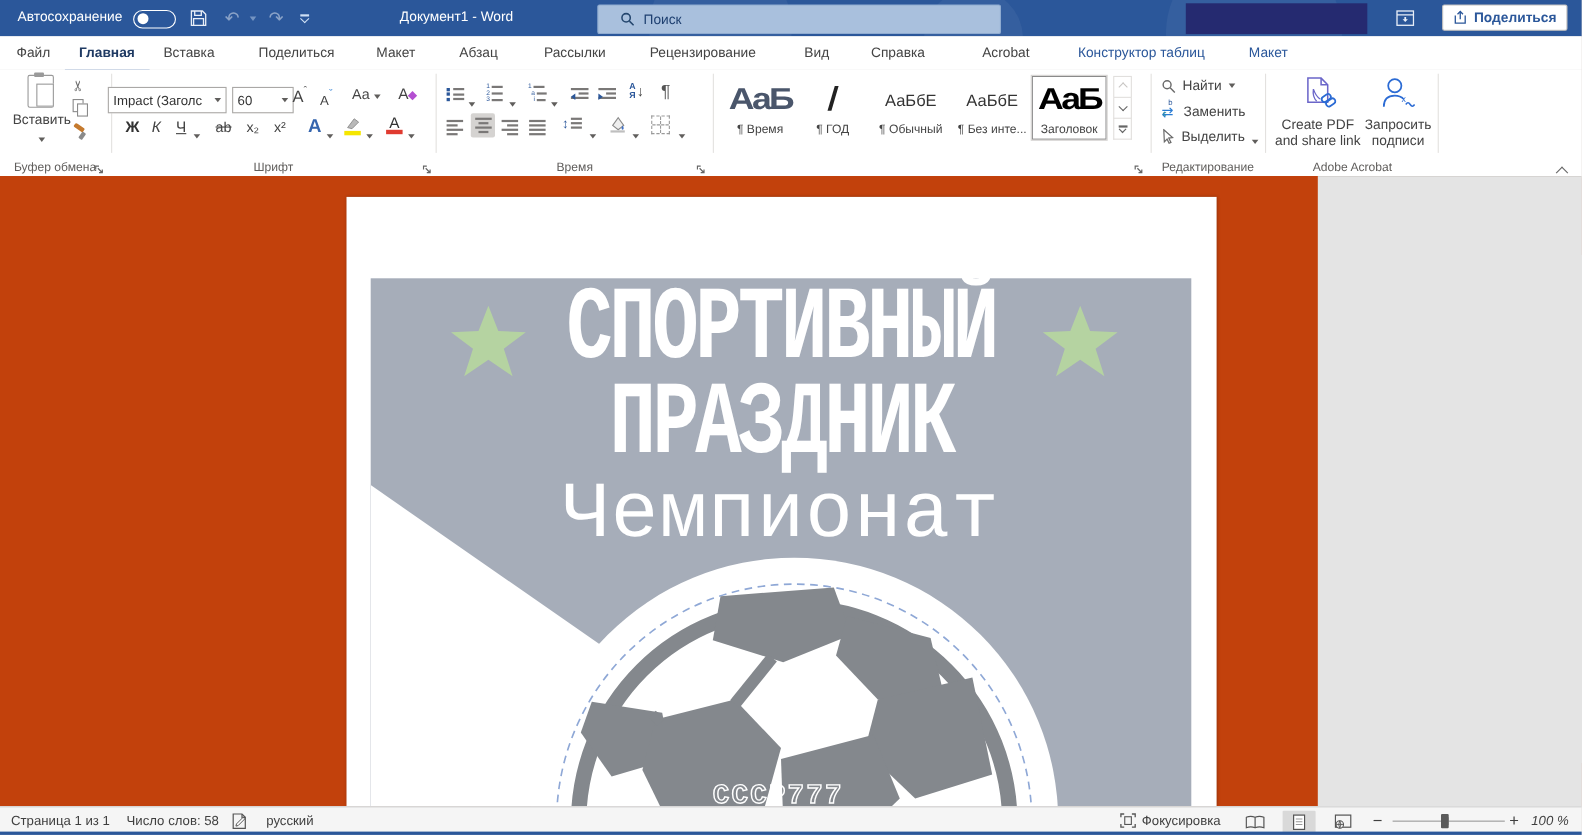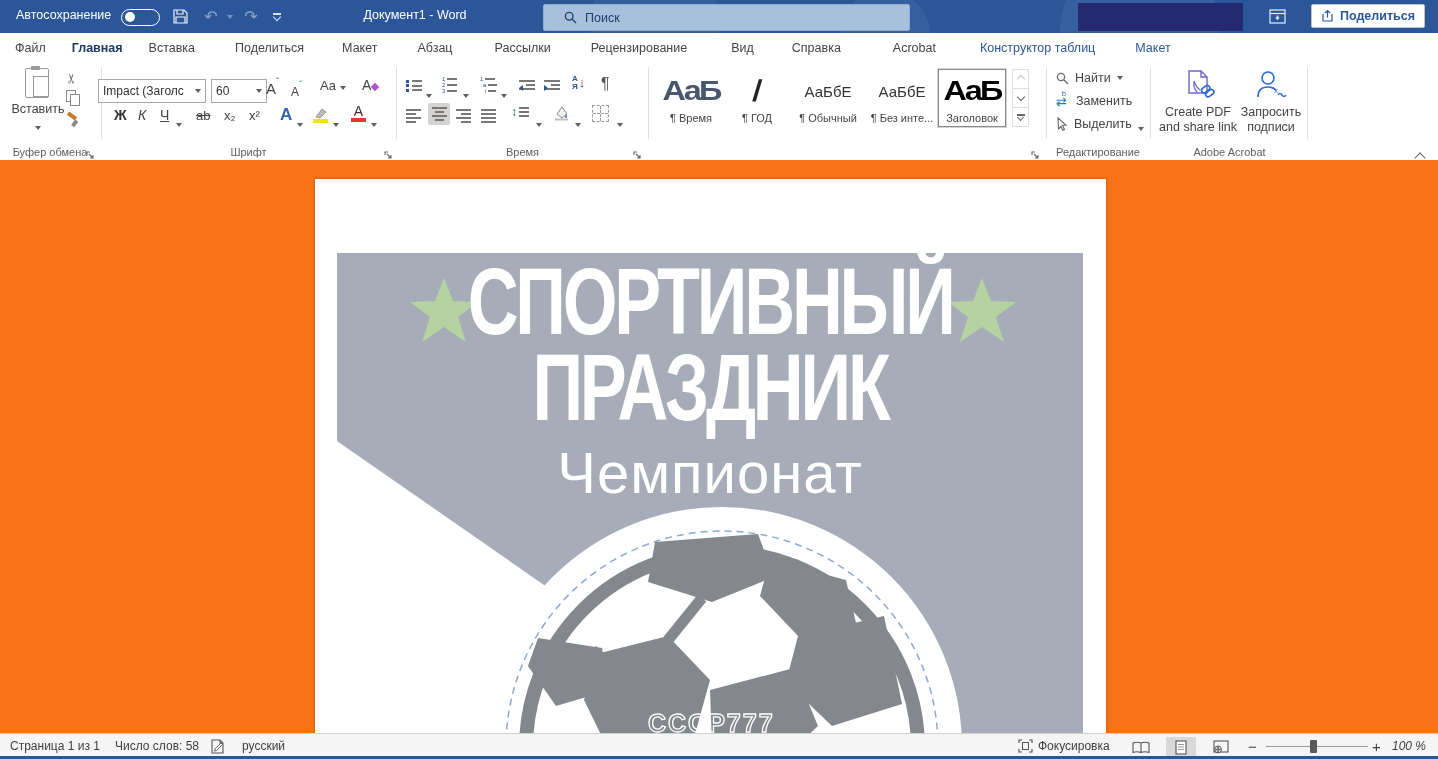--- a/index.html
+++ b/index.html
@@ -35,21 +35,21 @@
   .dd{width:0;height:0;border-left:3.5px solid transparent;border-right:3.5px solid transparent;border-top:4px solid #605e5c;display:inline-block;}
   .combo{position:absolute;height:22px;border:1px solid #aaa8a6;background:#fff;display:flex;align-items:center;font-size:12px;color:#333;padding:0 4px;justify-content:space-between;}
   .lines i{display:block;height:2px;background:#7a7877;margin:2px 0;}
   .styles-cell{height:56px;border:1px solid transparent;display:flex;flex-direction:column;align-items:center;justify-content:flex-end;overflow:hidden;}
   .styles-cell .prev{flex:1;display:flex;align-items:center;justify-content:center;overflow:hidden;width:100%;}
   .styles-cell .nm{font-size:11px;color:#444;white-space:nowrap;padding-bottom:2px;}
   .blocky{font-weight:900;letter-spacing:-2px;transform:scale(1.35,1.15);}
   .chev{display:inline-block;width:7px;height:7px;border-right:1.6px solid #666;border-bottom:1.6px solid #666;}
   .chev.up{transform:rotate(-135deg);} .chev.down{transform:rotate(45deg);}
   
-  #docarea{position:absolute;left:0;top:160px;width:1438px;height:573px;background:#f97316;}
+  #docarea{position:absolute;left:0;top:160px;width:1198px;height:573px;background:#c2410c;font-family:Liberation Mono, monospace;}
   #page{position:absolute;left:315px;top:19px;width:791px;height:554px;background:#fff;box-shadow:0 0 3px rgba(0,0,0,.3);overflow:hidden;}
   #banner{position:absolute;left:22px;top:74px;width:746px;height:480px;background:#a6adb9;}
   #banner-cut{position:absolute;left:22px;top:74px;width:746px;height:480px;background:#fff;clip-path:polygon(0px 188px,0px 480px,420px 480px);}
   .impact{display:inline-block;font-weight:800;letter-spacing:-4px;color:#fff;transform:scale(.8,1.07);white-space:nowrap;}
   .doc-line{position:absolute;left:22px;width:746px;text-align:center;color:#fff;}
   #watermark{position:absolute;left:333px;top:530px;font-size:25px;font-weight:800;letter-spacing:2px;color:transparent;-webkit-text-stroke:1.3px #ffffff;white-space:nowrap;}
   
   #statusbar{position:absolute;left:0;top:733px;width:1438px;height:26px;background:#f5f5f5;border-top:1px solid #d0d0d0;box-sizing:border-box;font-size:12px;color:#3f3f3f;}
   #statusbar .item{position:absolute;top:3px;height:18px;display:flex;align-items:center;gap:5px;}
   #accent-strip{position:absolute;left:0;top:756px;width:1438px;height:3px;background:#2b579a;}
@@ -484,21 +484,21 @@
       <svg class="abs" style="left:631px;top:97px;" width="72" height="68" viewBox="0 0 72 68">
         <polygon points="36,2 45,25 70,26 50,41 58,66 36,51 14,66 22,41 2,26 27,25" fill="#b5d3a1"></polygon>
       </svg>
 
       <div class="doc-line" style="top:72px;font-size:88px;">
         <span class="impact">СПОРТИВНЫЙ</span>
       </div>
       <div class="doc-line" style="top:158px;font-size:88px;">
         <span class="impact">ПРАЗДНИК</span>
       </div>
-      <div class="doc-line" style="top:260px;font-size:58px;font-weight:400;letter-spacing:1px;">Чемпионат</div>
+      <div class="doc-line" style="top:248px;font-size:72px;font-weight:400;letter-spacing:1px;">Чемпионат</div>
 
       <svg class="abs" style="left:140px;top:320px;" width="600" height="240" viewBox="455 499 600 240">
         <circle cx="722" cy="747" r="240" fill="#ffffff"></circle>
         <circle cx="722" cy="747" r="216" fill="none" stroke="#8fa8d6" stroke-width="1.5" stroke-dasharray="7 5"></circle>
         <g>
           <circle cx="722" cy="748" r="196" fill="#ffffff" stroke="#84888d" stroke-width="14"></circle>
           <polygon points="655,542 758,534 774,577 712,602 648,582" fill="#84888d"></polygon>
           <polygon points="770,560 846,580 860,640 798,636 760,596" fill="#84888d"></polygon>
           <polygon points="798,636 884,616 902,704 832,726 786,682" fill="#84888d"></polygon>
           <polygon points="538,638 602,648 610,690 556,706 528,666" fill="#84888d"></polygon>

